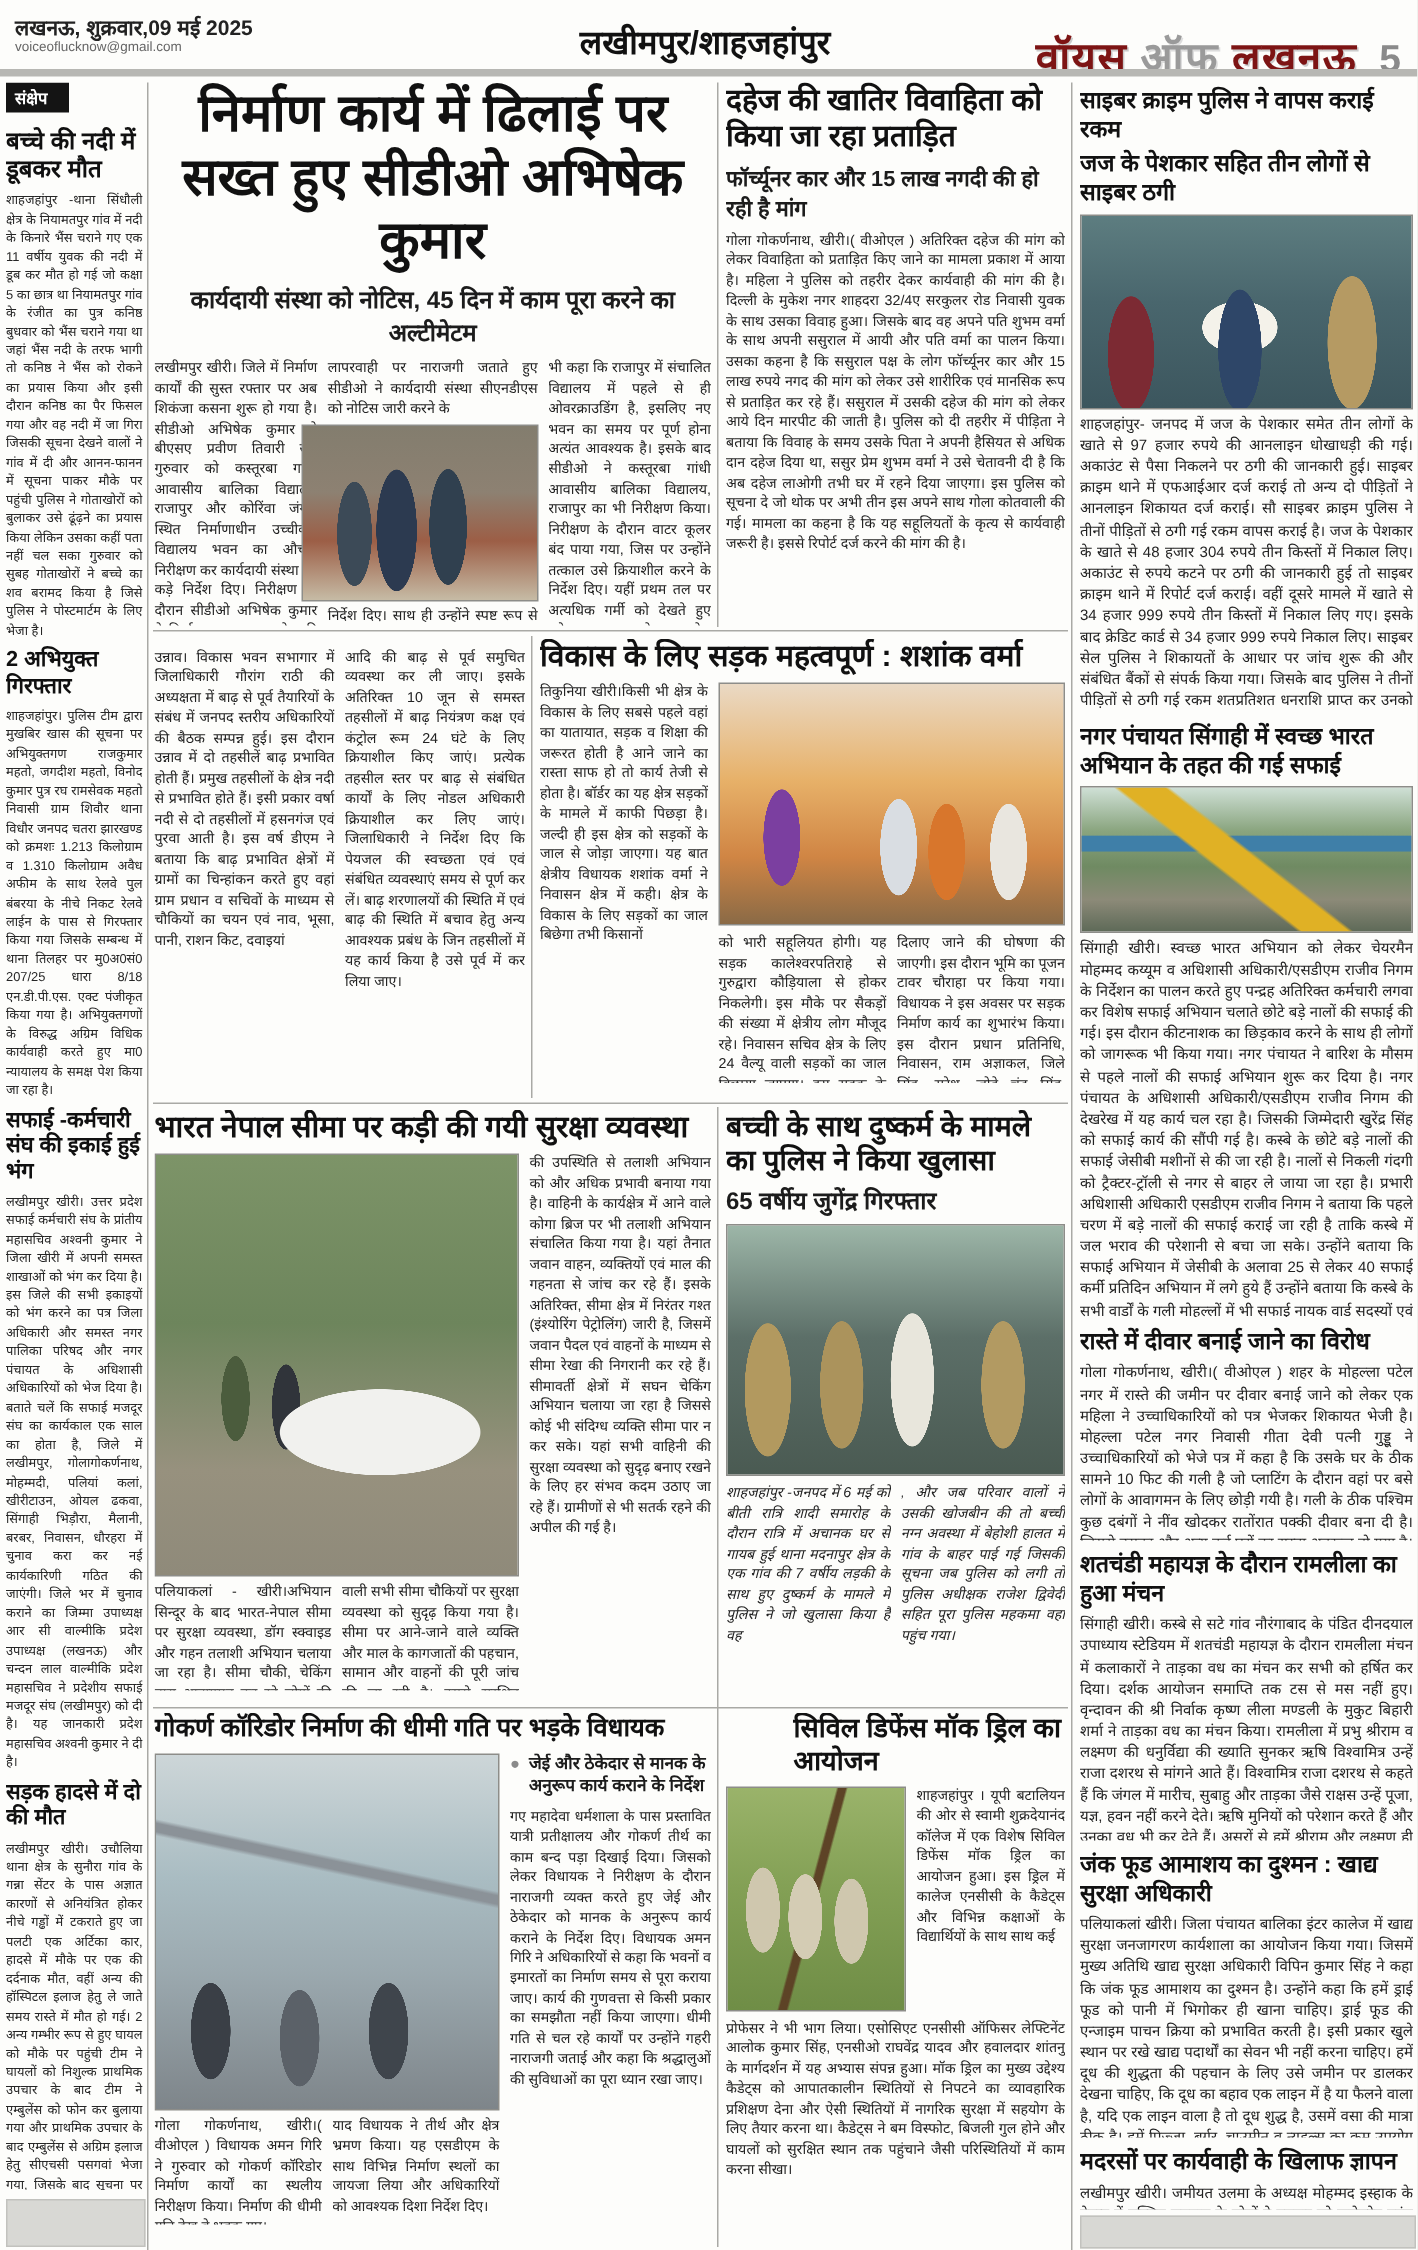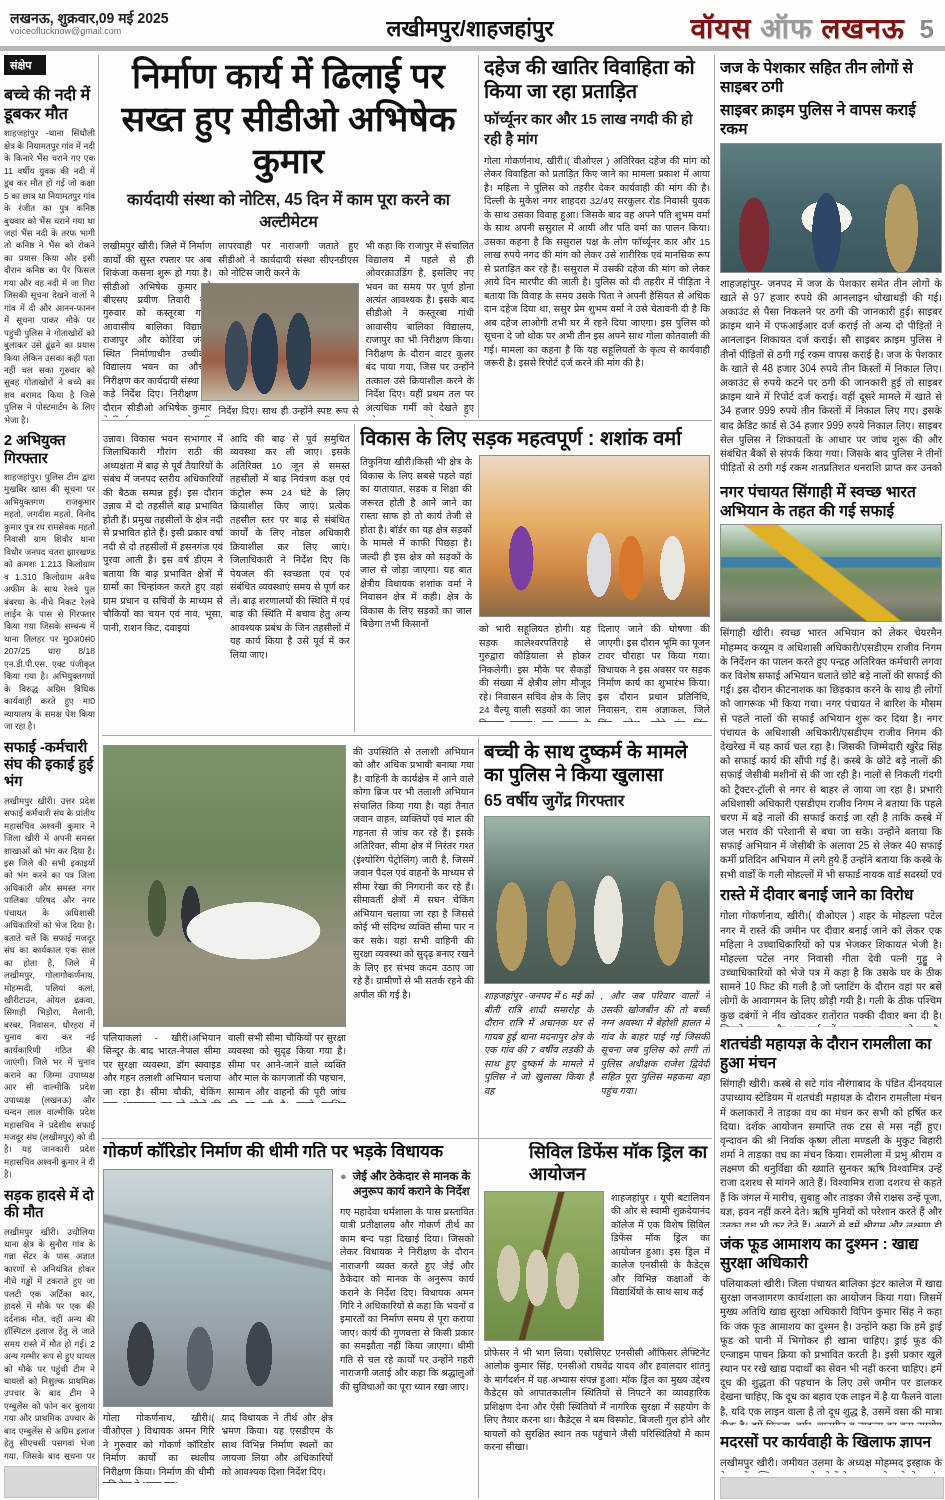--- a/index.html
+++ b/index.html
@@ -2,21 +2,21 @@
 <html><head>
 <meta charset="utf-8">
 <style>
   html,body{margin:0;padding:0;background:#e8e8e4;}
   .page{position:relative;width:945px;height:1500px;background:#fdfdfb;margin:0 auto;
         font-family:"Liberation Sans","DejaVu Sans",sans-serif;color:#1c1c1c;overflow:hidden;}
   
   .hdr-date{position:absolute;left:10px;top:8px;width:180px;font-size:14px;font-weight:bold;color:#222;}
   .hdr-email{position:absolute;left:10px;top:26px;width:180px;font-size:9px;color:#666;}
   .hdr-center{position:absolute;left:300px;top:12px;width:340px;text-align:center;font-size:22px;font-weight:bold;color:#111;}
-  .masthead{position:absolute;right:10px;top:8px;font-size:28px;font-weight:bold;letter-spacing:1px;}
+  .masthead{position:absolute;right:10px;top:18px;font-size:28px;font-weight:bold;letter-spacing:1px;}
   .mast-red{color:#7d1414;text-shadow:1px 1px 0 #ccc;}
   .mast-gray{color:#9a9a9a;text-shadow:1px 1px 0 #ddd;}
   .mast-num{color:#8a8a8a;font-size:26px;padding-left:6px;}
   .hdr-rule{position:absolute;left:0;top:46px;width:945px;height:5px;background:#b7b7b3;}
   
   .vrule{position:absolute;width:1px;background:#a9a9a5;}
   .hrule{position:absolute;height:1px;background:#a9a9a5;}
   .headline{font-weight:bold;color:#111;line-height:1.22;}
   .body-txt{font-size:9.5px;line-height:1.42;text-align:justify;color:#222;}
   .cols{display:flex;gap:7px;}
@@ -167,20 +167,21 @@
         <div class="photo ph-event" style="width:100%;height:162px;"></div>
         <div class="cols" style="height:100px;margin-top:5px;">
           <div class="body-txt">को भारी सहूलियत होगी। यह सड़क कालेश्वरपतिराहे से गुरुद्वारा कौड़ियाला से होकर निकलेगी। इस मौके पर सैकड़ों की संख्या में क्षेत्रीय लोग मौजूद रहे। निवासन सचिव क्षेत्र के लिए 24 वैल्यू वाली सड़कों का जाल बिछाया जाएगा। इस सड़क के बन जाने से क्षेत्र के 1600 मीटर में जुड़े दर्जनों ग्रामों को लाभ मिलेगा।</div>
           <div class="body-txt">दिलाए जाने की घोषणा की जाएगी। इस दौरान भूमि का पूजन टावर चौराहा पर किया गया। विधायक ने इस अवसर पर सड़क निर्माण कार्य का शुभारंभ किया। इस दौरान प्रधान प्रतिनिधि, निवासन, राम अज्ञाकल, जिले सिंह, सुरेश, जोड़े चंद्र सिंह, आरके नगर, अरविंद यादव, मैथि सरोज, संजय कुमार आदि लोग मौजूद रहे।</div>
         </div>
       </div>
     </div>
   </section>
 
   <section class="art-border" style="left:103px;top:740px;width:371px;height:396px;">
+    <div class="headline">भारत नेपाल सीमा पर कड़ी की गयी सुरक्षा व्यवस्था</div>
     <div style="display:flex;gap:7px;margin-top:5px;">
       <div style="width:243px;flex:none;">
         <div class="photo ph-border" style="width:100%;height:282px;"></div>
         <div class="cols" style="height:72px;margin-top:4px;">
           <div class="body-txt">पलियाकलां - खीरी।अभियान सिन्दूर के बाद भारत-नेपाल सीमा पर सुरक्षा व्यवस्था, डॉग स्क्वाइड और गहन तलाशी अभियान चलाया जा रहा है। सीमा चौकी, चेकिंग द्वारा आवागमन कर रहे लोगों की सघन तलाशी ली जा रही है। कमांडेंट रवीन्द्र कुमार राजेश्वरी के दिशा-निर्देशन में यह अभियान चलाया जा रहा है। इसके अभियान के अंतर्गत 39वीं वाहिनी ने आने</div>
           <div class="body-txt">वाली सभी सीमा चौकियों पर सुरक्षा व्यवस्था को सुदृढ़ किया गया है। सीमा पर आने-जाने वाले व्यक्ति और माल के कागजातों की पहचान, सामान और वाहनों की पूरी जांच की जा रही है। इससे सुरक्षित यातायात के किसी भी व्यक्ति की पहचान निश्चित की जाती है। व्यापार एवं पारगमन पोस्ट पीरियड पर प्रत्येक चेकिंग अभियान चलाया जा रहा है, जिससे यह सुनिश्चित किया जा सके कि कोई संदिग्ध सामग्री सीमा के आर-पार न जा सके।</div>
         </div>
       </div>
       <div class="body-txt" style="flex:1;overflow:hidden;height:362px;">की उपस्थिति से तलाशी अभियान को और अधिक प्रभावी बनाया गया है। वाहिनी के कार्यक्षेत्र में आने वाले कोगा ब्रिज पर भी तलाशी अभियान संचालित किया गया है। यहां तैनात जवान वाहन, व्यक्तियों एवं माल की गहनता से जांच कर रहे हैं। इसके अतिरिक्त, सीमा क्षेत्र में निरंतर गश्त (इंश्योरिंग पेट्रोलिंग) जारी है, जिसमें जवान पैदल एवं वाहनों के माध्यम से सीमा रेखा की निगरानी कर रहे हैं। सीमावर्ती क्षेत्रों में सघन चेकिंग अभियान चलाया जा रहा है जिससे कोई भी संदिग्ध व्यक्ति सीमा पार न कर सके। यहां सभी वाहिनी की सुरक्षा व्यवस्था को सुदृढ़ बनाए रखने के लिए हर संभव कदम उठाए जा रहे हैं। ग्रामीणों से भी सतर्क रहने की अपील की गई है।</div>
     </div>
@@ -219,22 +220,22 @@
   <section class="art-drill" style="left:484px;top:1142px;width:226px;height:356px;">
     <div class="headline">सिविल डिफेंस मॉक ड्रिल का आयोजन</div>
     <div style="display:flex;gap:7px;margin-top:5px;">
       <div class="photo ph-drill" style="width:120px;height:150px;flex:none;"></div>
       <div class="body-txt" style="flex:1;overflow:hidden;">शाहजहांपुर । यूपी बटालियन की ओर से स्वामी शुक्रदेयानंद कॉलेज में एक विशेष सिविल डिफेंस मॉक ड्रिल का आयोजन हुआ। इस ड्रिल में कालेज एनसीसी के कैडेट्स और विभिन्न कक्षाओं के विद्यार्थियों के साथ साथ कई</div>
     </div>
     <div class="body-txt" style="margin-top:5px;">प्रोफेसर ने भी भाग लिया। एसोसिएट एनसीसी ऑफिसर लेफ्टिनेंट आलोक कुमार सिंह, एनसीओ राघवेंद्र यादव और हवालदार शांतनु के मार्गदर्शन में यह अभ्यास संपन्न हुआ। मॉक ड्रिल का मुख्य उद्देश्य कैडेट्स को आपातकालीन स्थितियों से निपटने का व्यावहारिक प्रशिक्षण देना और ऐसी स्थितियों में नागरिक सुरक्षा में सहयोग के लिए तैयार करना था। कैडेट्स ने बम विस्फोट, बिजली गुल होने और घायलों को सुरक्षित स्थान तक पहुंचाने जैसी परिस्थितियों में काम करना सीखा।</div>
   </section>
 
   <div class="rc">
+    <div class="headline">साइबर क्राइम पुलिस ने वापस कराई रकम</div>
     <div class="headline">जज के पेशकार सहित तीन लोगों से साइबर ठगी</div>
-    <div class="headline">साइबर क्राइम पुलिस ने वापस कराई रकम</div>
     <div class="photo ph-cyber" style="width:100%;height:130px;margin:4px 0;"></div>
     <div class="body-txt" style="height:198px;overflow:hidden;">शाहजहांपुर- जनपद में जज के पेशकार समेत तीन लोगों के खाते से 97 हजार रुपये की आनलाइन धोखाधड़ी की गई। अकाउंट से पैसा निकलने पर ठगी की जानकारी हुई। साइबर क्राइम थाने में एफआईआर दर्ज कराई तो अन्य दो पीड़ितों ने आनलाइन शिकायत दर्ज कराई। सौ साइबर क्राइम पुलिस ने तीनों पीड़ितों से ठगी गई रकम वापस कराई है। जज के पेशकार के खाते से 48 हजार 304 रुपये तीन किस्तों में निकाल लिए। अकाउंट से रुपये कटने पर ठगी की जानकारी हुई तो साइबर क्राइम थाने में रिपोर्ट दर्ज कराई। वहीं दूसरे मामले में खाते से 34 हजार 999 रुपये तीन किस्तों में निकाल लिए गए। इसके बाद क्रेडिट कार्ड से 34 हजार 999 रुपये निकाल लिए। साइबर सेल पुलिस ने शिकायतों के आधार पर जांच शुरू की और संबंधित बैंकों से संपर्क किया गया। जिसके बाद पुलिस ने तीनों पीड़ितों से ठगी गई रकम शतप्रतिशत धनराशि प्राप्त कर उनको वापस कर दी गई।</div>
 
     <div class="headline" style="margin-top:8px;">नगर पंचायत सिंगाही में स्वच्छ भारत अभियान के तहत की गई सफाई</div>
     <div class="photo ph-jcb" style="width:100%;height:98px;margin:4px 0;"></div>
     <div class="body-txt" style="height:252px;overflow:hidden;">सिंगाही खीरी। स्वच्छ भारत अभियान को लेकर चेयरमैन मोहम्मद कय्यूम व अधिशासी अधिकारी/एसडीएम राजीव निगम के निर्देशन का पालन करते हुए पन्द्रह अतिरिक्त कर्मचारी लगवा कर विशेष सफाई अभियान चलाते छोटे बड़े नालों की सफाई की गई। इस दौरान कीटनाशक का छिड़काव करने के साथ ही लोगों को जागरूक भी किया गया। नगर पंचायत ने बारिश के मौसम से पहले नालों की सफाई अभियान शुरू कर दिया है। नगर पंचायत के अधिशासी अधिकारी/एसडीएम राजीव निगम की देखरेख में यह कार्य चल रहा है। जिसकी जिम्मेदारी खुरेंद्र सिंह को सफाई कार्य की सौंपी गई है। कस्बे के छोटे बड़े नालों की सफाई जेसीबी मशीनों से की जा रही है। नालों से निकली गंदगी को ट्रैक्टर-ट्रॉली से नगर से बाहर ले जाया जा रहा है। प्रभारी अधिशासी अधिकारी एसडीएम राजीव निगम ने बताया कि पहले चरण में बड़े नालों की सफाई कराई जा रही है ताकि कस्बे में जल भराव की परेशानी से बचा जा सके। उन्होंने बताया कि सफाई अभियान में जेसीबी के अलावा 25 से लेकर 40 सफाई कर्मी प्रतिदिन अभियान में लगे हुये हैं उन्होंने बताया कि कस्बे के सभी वार्डों के गली मोहल्लों में भी सफाई नायक वार्ड सदस्यों एवं मोहल्ले वासियों से समन्वय स्थापित कर सफाई अभियान में सहयोग लेकर अतिरिक्त सफाई कर्मचारियों को लगाकर प्रतिदिन सफाई की जा रही है। ताकि बरसात के मौसम में जल भराव की समस्या उत्पन्न न हो सके। नगर पंचायत चेयरमैन मोहम्मद कय्यूम ने बताया कि कस्बे को जलभराव मुक्त और स्वच्छ बनाने के लिए टीम पूरी तरह प्रतिबद्ध है। कस्बेवासियों से भी अपील है कि वे नालों में कचरा न फेंकें और इस अभियान में अपना पूरा सहयोग दें।</div>
 
     <div class="headline" style="margin-top:8px;">रास्ते में दीवार बनाई जाने का विरोध</div>
     <div class="body-txt" style="height:118px;overflow:hidden;">गोला गोकर्णनाथ, खीरी।( वीओएल ) शहर के मोहल्ला पटेल नगर में रास्ते की जमीन पर दीवार बनाई जाने को लेकर एक महिला ने उच्चाधिकारियों को पत्र भेजकर शिकायत भेजी है। मोहल्ला पटेल नगर निवासी गीता देवी पत्नी गुड्डू ने उच्चाधिकारियों को भेजे पत्र में कहा है कि उसके घर के ठीक सामने 10 फिट की गली है जो प्लाटिंग के दौरान वहां पर बसे लोगों के आवागमन के लिए छोड़ी गयी है। गली के ठीक पश्चिम कुछ दबंगों ने नींव खोदकर रातोंरात पक्की दीवार बना दी है। जिससे उसका और अन्य कई घरों का रास्ता अवरूद्ध हो गया है। महिला का कहना है जब उसने विरोध किया तो उसे गाली गलौज कर जान से मारने की धमकी दी गई। महिला ने रास्ता खाली कराई जाने की मांग की है।</div>
 

